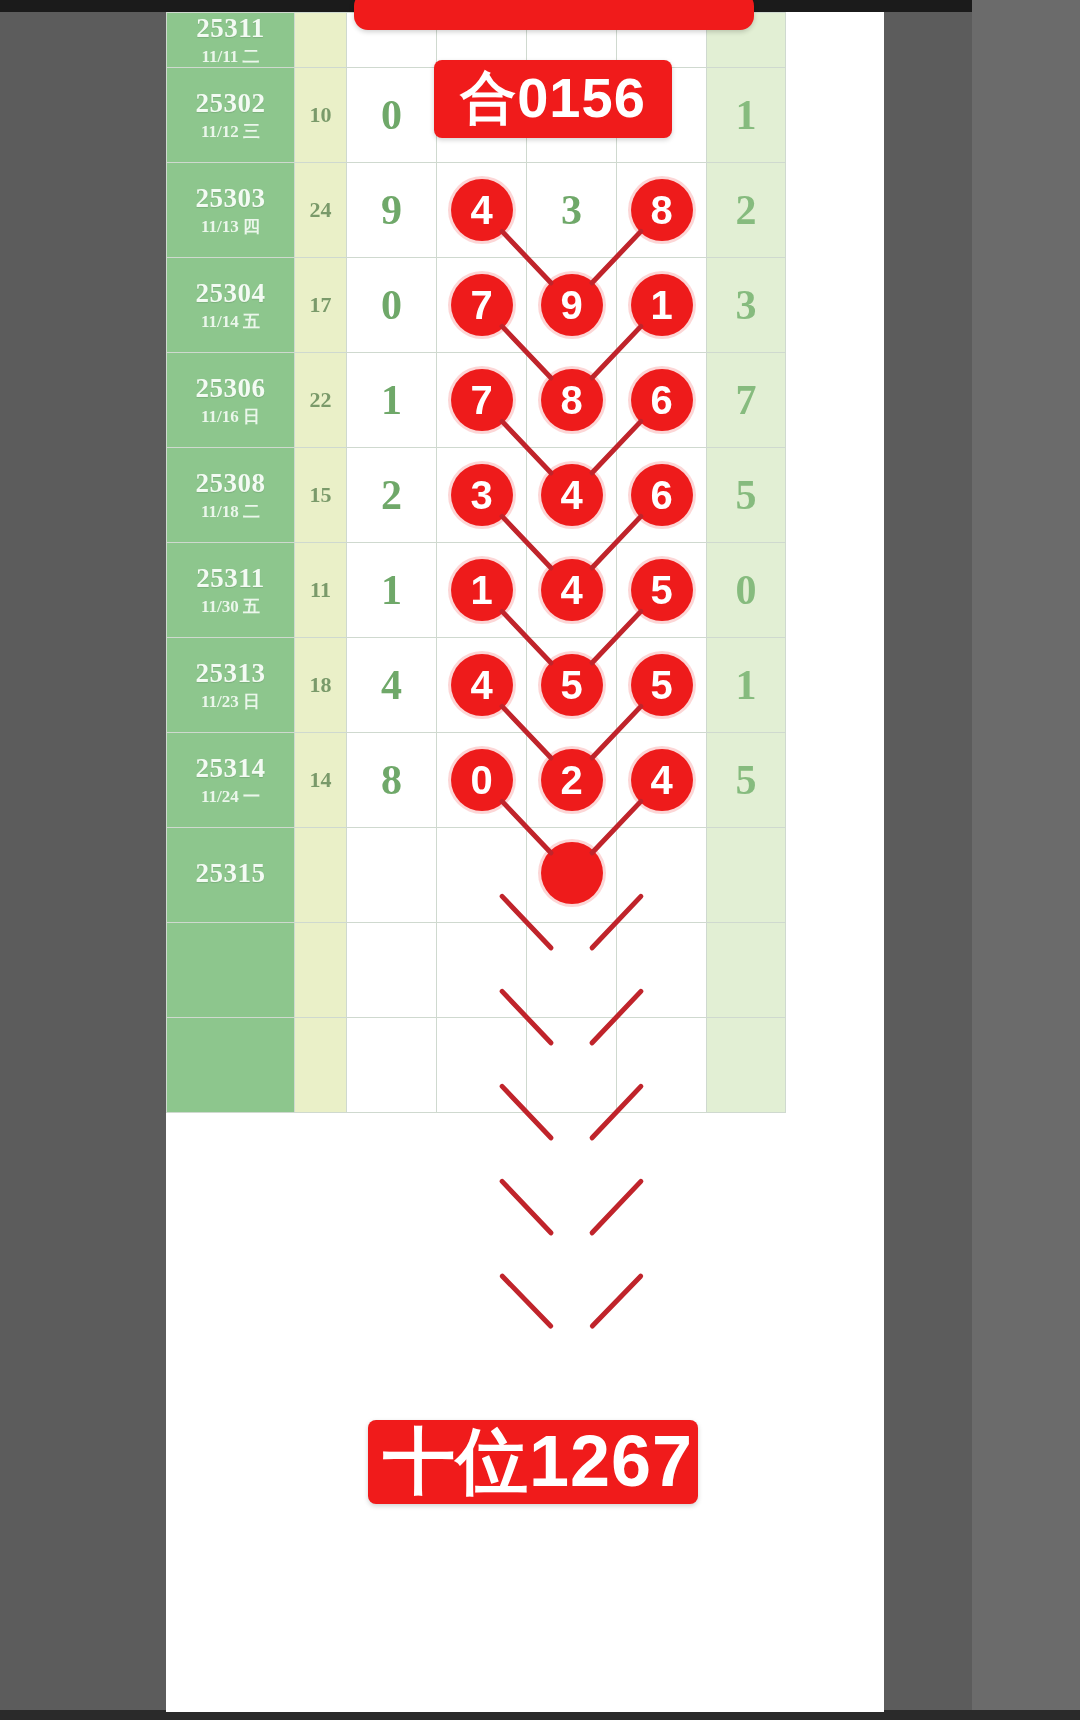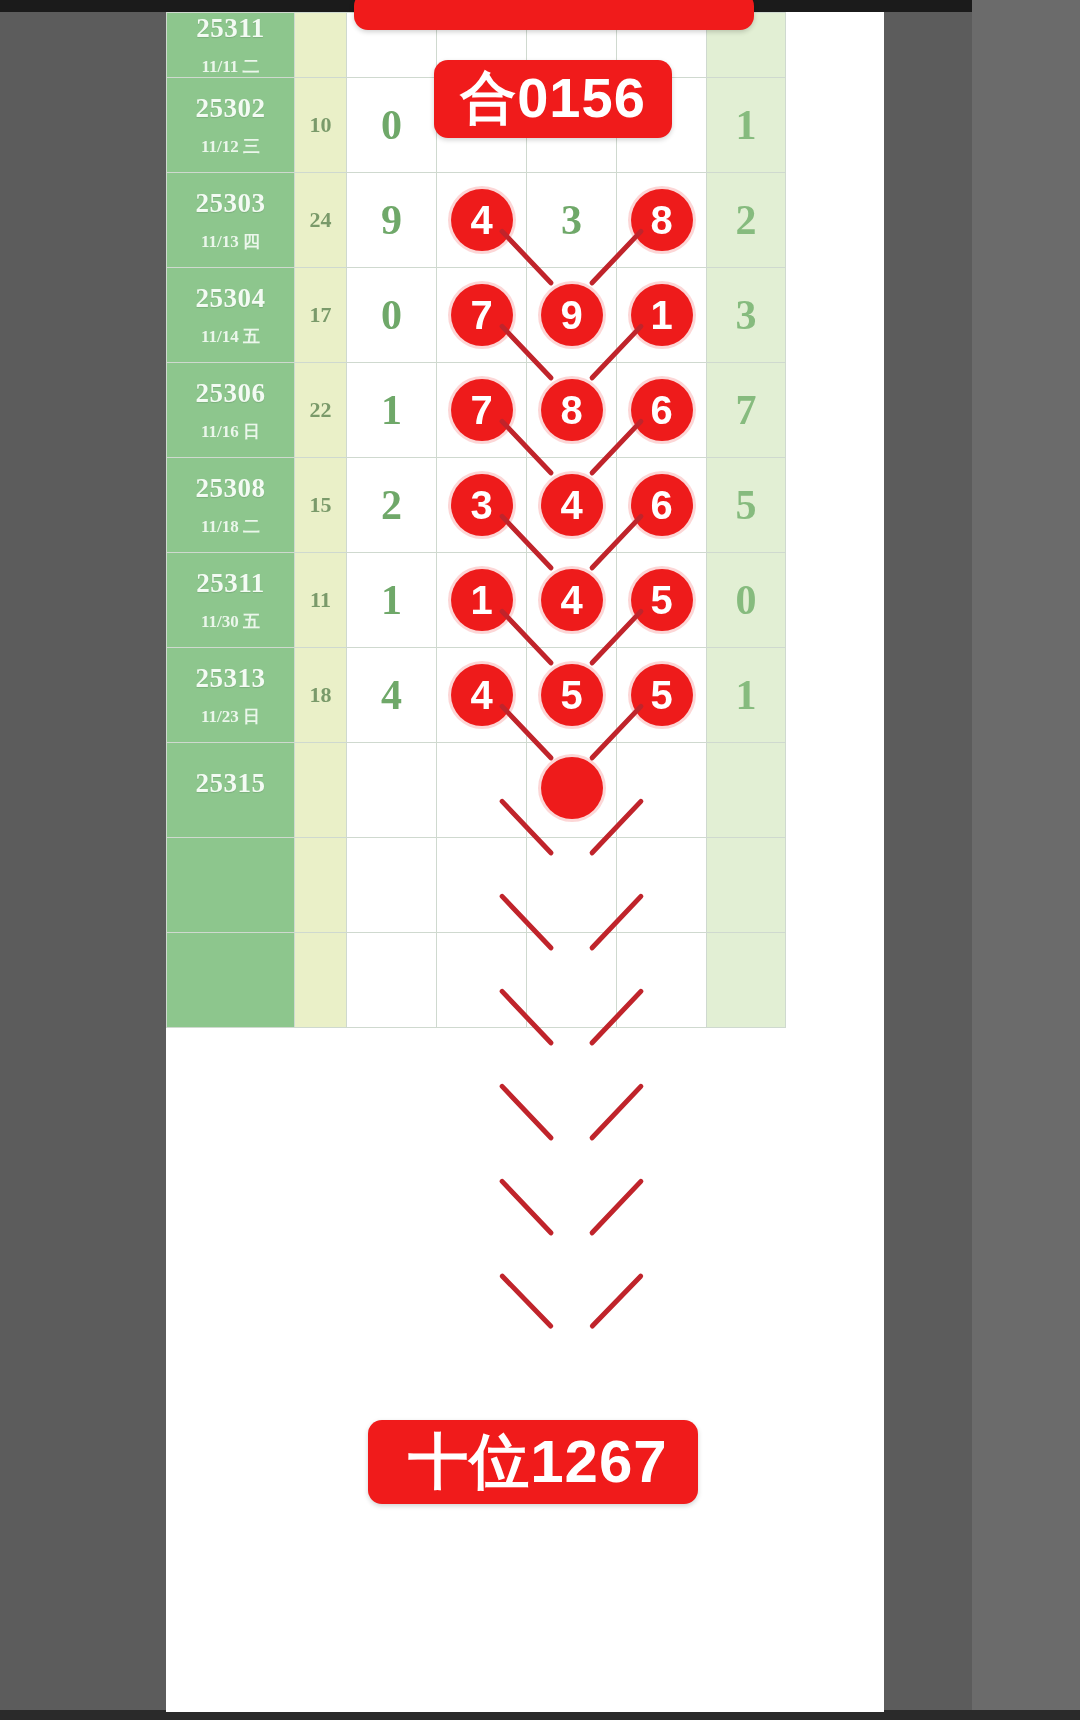--- a/index.html
+++ b/index.html
@@ -41,21 +41,21 @@
   col.c-last  { width: 79px; }
 
   td.issue {
     background: #8dc68d;
     color: #f3fbf3;
     line-height: 1.15;
     border-color: #7fbb7f;
   }
   td.issue .no { font-size: 27px; font-weight: bold; letter-spacing: .5px;
                  text-shadow: 0 1px 1px rgba(0,0,0,.12); }
-  td.issue .dt { font-size: 17px; font-weight: bold; opacity: .92; margin-top: 13px; }
+  td.issue .dt { font-size: 17px; font-weight: bold; opacity: .92; margin-top: 3px; }
 
   td.stat {
     background: #eaf0c8;
     color: #7a9a6a;
     font-size: 22px; font-weight: bold;
     border-color: #dde5bd;
   }
 
   td.digit { background: #ffffff; border-color: #e3eae3; }
   td.last  { background: #e2efd4; border-color: #d3e2c3; }
@@ -78,30 +78,30 @@
 
   
   #links { position: absolute; left: 0; top: 0; width: 619px; height: 1700px;
            pointer-events: none; }
 
   
   .banner {
     position: absolute;
     background: #f01b1b;
     color: #ffffff;
-    border-radius: 14px;
+    border-radius: 8px;
     display: flex; align-items: center; justify-content: center;
     font-family: "Liberation Sans", sans-serif;
     font-weight: bold;
     letter-spacing: 1px;
     box-shadow: 0 2px 5px rgba(0,0,0,.18);
   }
   #banner-top { left: 268px; top: 48px; width: 238px; height: 78px; font-size: 56px; }
   #banner-top-cut { left: 188px; top: -20px; width: 400px; height: 38px; border-radius: 14px; }
-  #banner-bottom { left: 202px; top: 1408px; width: 330px; height: 84px; font-size: 60px; padding-left: 10px; }
+  #banner-bottom { left: 202px; top: 1408px; width: 330px; height: 84px; font-size: 72px; padding-left: 10px; }
 </style>
 </head>
 <body>
 
 <div id="screen">
   <div class="bar-top"></div>
   <div class="bar-right"></div>
   <div class="bar-bottom"></div>
 
   <div id="panel">
@@ -205,20 +205,32 @@
             <td class="issue">
               <div class="no">25313</div>
               <div class="dt">11/23 日</div>
             </td>
             <td class="stat">18</td>
             <td class="digit"><span class="plain">4</span></td>
             <td class="digit"><span class="ball">4</span></td>
             <td class="digit"><span class="ball">5</span></td>
             <td class="digit"><span class="ball">5</span></td>
             <td class="last"><span class="plain lastcol">1</span></td>
+          </tr>
+          <tr>
+            <td class="issue">
+              <div class="no">25314</div>
+              <div class="dt">11/24 一</div>
+            </td>
+            <td class="stat">14</td>
+            <td class="digit"><span class="plain">8</span></td>
+            <td class="digit"><span class="ball">0</span></td>
+            <td class="digit"><span class="ball">2</span></td>
+            <td class="digit"><span class="ball">4</span></td>
+            <td class="last"><span class="plain lastcol">5</span></td>
           </tr>
           <tr>
             <td class="issue">
               <div class="no">25315</div>
               <div class="dt"></div>
             </td>
             <td class="stat"></td>
             <td class="digit"></td>
             <td class="digit"></td>
             <td class="digit"><span class="ball empty"></span></td>

